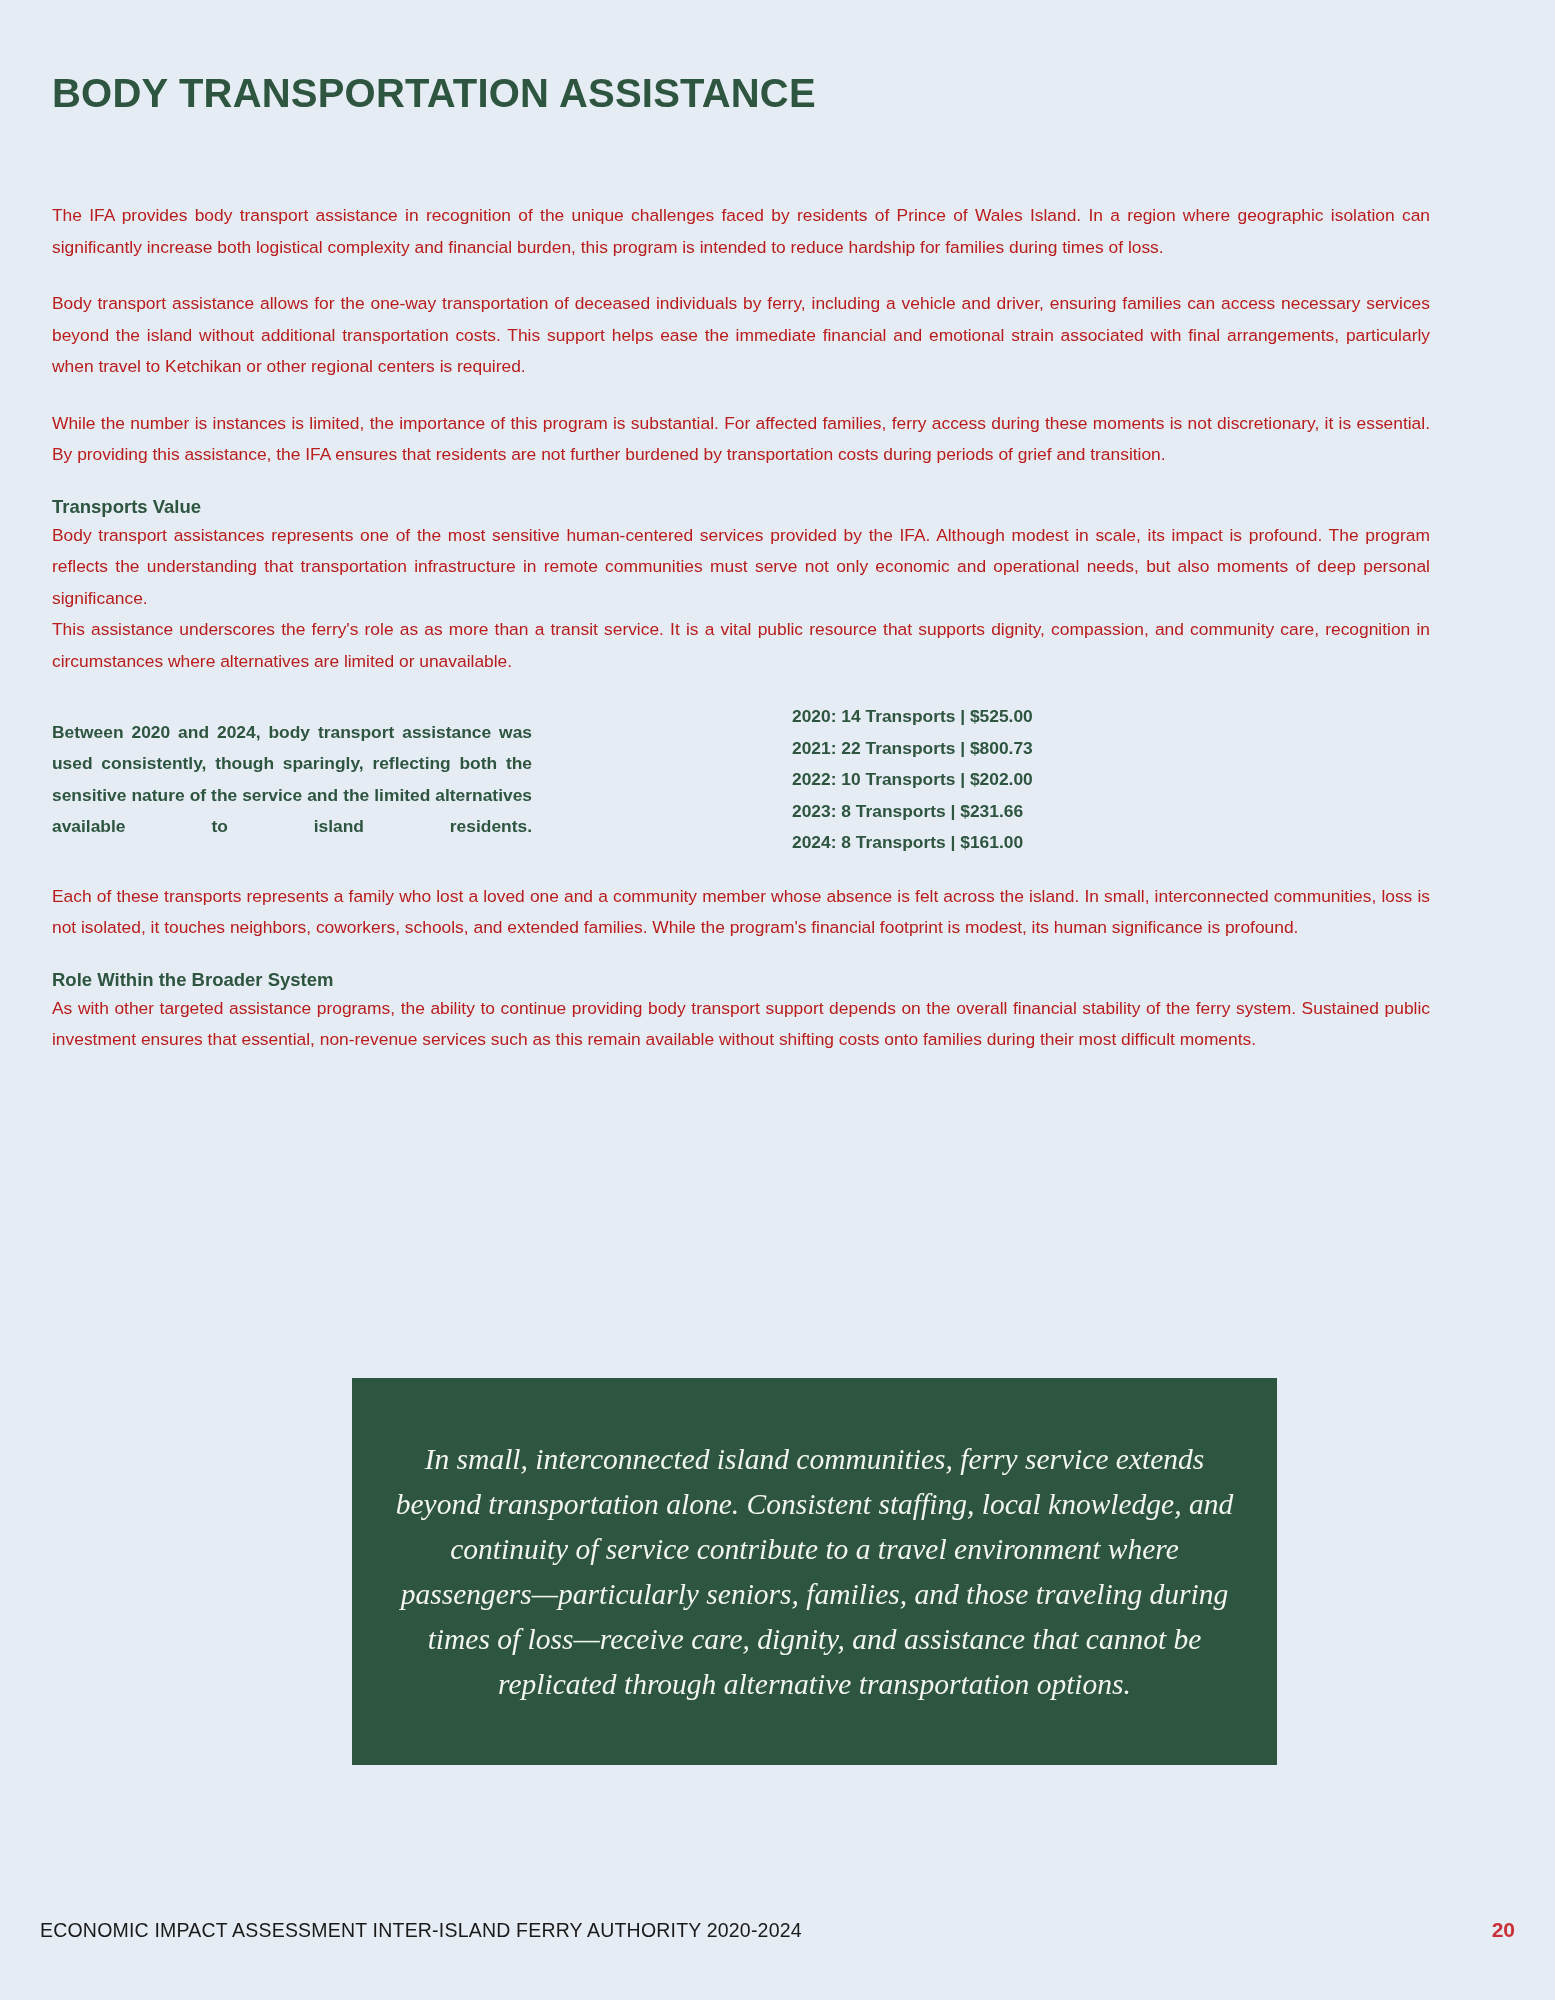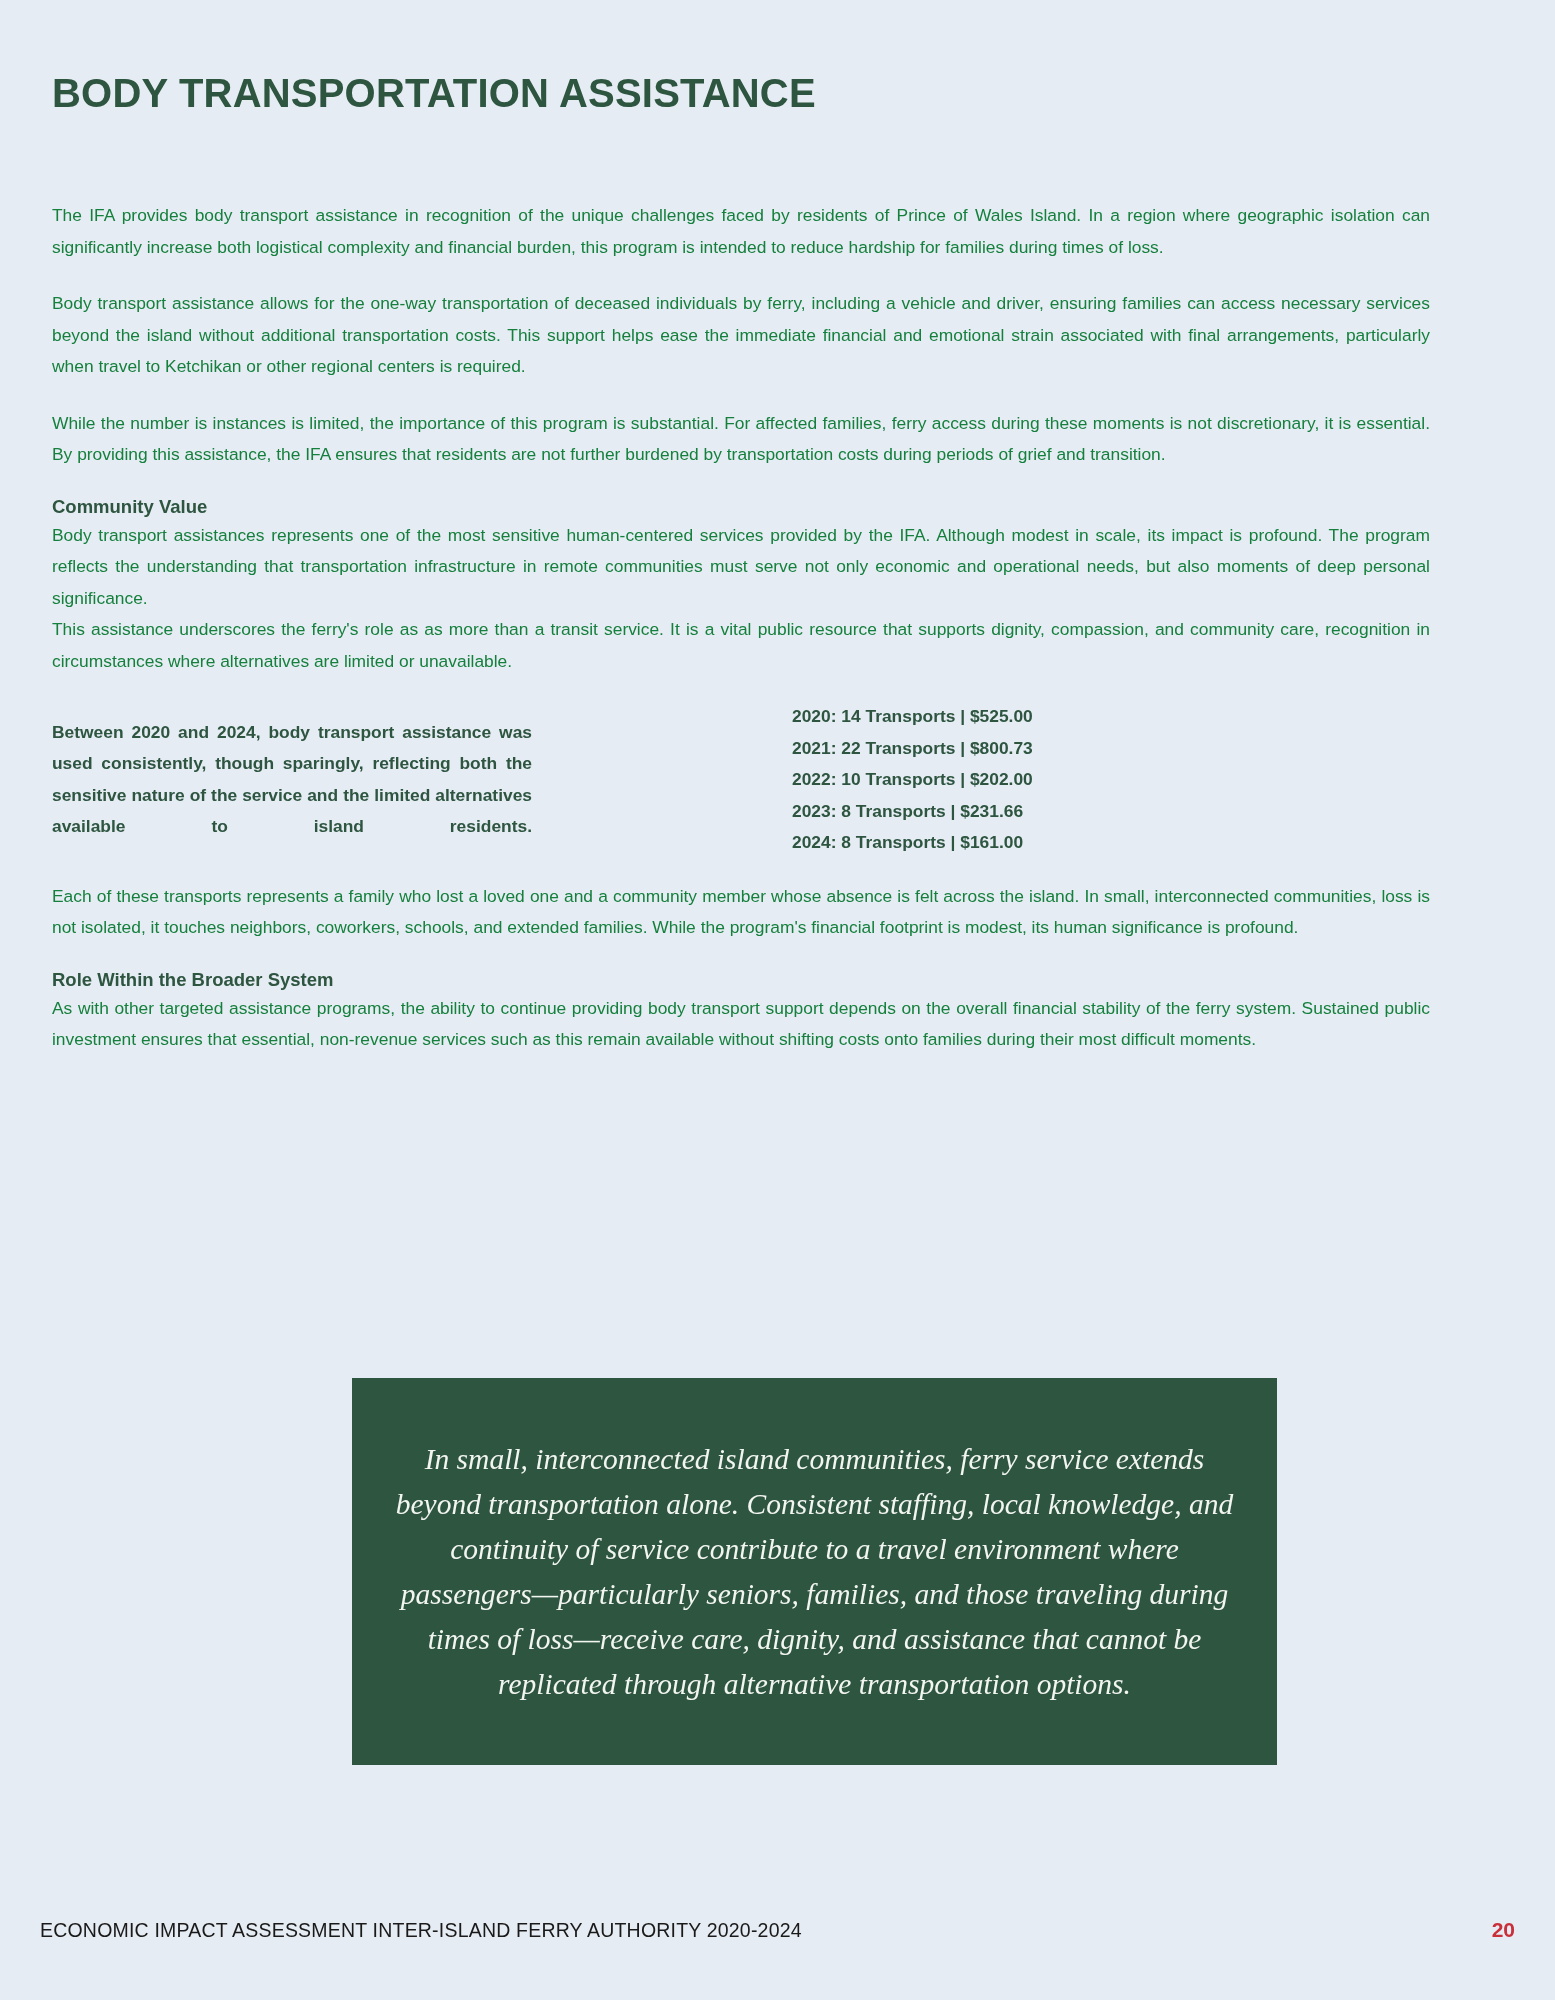--- a/index.html
+++ b/index.html
@@ -38,21 +38,21 @@
     position: absolute;
     left: 52px;
     top: 200px;
     width: 1378px;
   }
 
   p.body-text {
     margin: 0 0 25px 0;
     font-size: 17.4px;
     line-height: 31.5px;
-    color: #15803d;
+    color: #b91c1c;
     text-align: justify;
     font-family: "Liberation Sans", sans-serif;
   }
   p.body-text.tight {
     margin-bottom: 0;
   }
 
   h2.section-heading {
     margin: 0 0 2px 0;
     font-size: 18.5px;
@@ -150,21 +150,21 @@
 
   <div class="content">
 
     <p class="body-text">The IFA provides body transport assistance in recognition of the unique challenges faced by residents of Prince of Wales Island. In a region where geographic isolation can significantly increase both logistical complexity and financial burden, this program is intended to reduce hardship for families during times of loss.</p>
 
     <p class="body-text">Body transport assistance allows for the one-way transportation of deceased individuals by ferry, including a vehicle and driver, ensuring families can access necessary services beyond the island without additional transportation costs. This support helps ease the immediate financial and emotional strain associated with final arrangements, particularly when travel to Ketchikan or other regional centers is required.</p>
 
     <p class="body-text">While the number is instances is limited, the importance of this program is substantial. For affected families, ferry access during these moments is not discretionary, it is essential. By providing this assistance, the IFA ensures that residents are not further burdened by transportation costs during periods of grief and transition.</p>
 
     <div class="section-block">
-      <h2 class="section-heading">Community Value</h2>
+      <h2 class="section-heading">Transports Value</h2>
       <p class="body-text tight">Body transport assistances represents one of the most sensitive human-centered services provided by the IFA. Although modest in scale, its impact is profound. The program reflects the understanding that transportation infrastructure in remote communities must serve not only economic and operational needs, but also moments of deep personal significance.</p>
       <p class="body-text tight">This assistance underscores the ferry's role as as more than a transit service. It is a vital public resource that supports dignity, compassion, and community care, recognition in circumstances where alternatives are limited or unavailable.</p>
     </div>
 
     <div class="stats-row">
       <div class="stats-left">Between 2020 and 2024, body transport assistance was used consistently, though sparingly, reflecting both the sensitive nature of the service and the limited alternatives available to island residents.</div>
       <div class="stats-right">
         <div class="stat-line">2020: 14 Transports | $525.00</div>
         <div class="stat-line">2021: 22 Transports | $800.73</div>
         <div class="stat-line">2022: 10 Transports | $202.00</div>

